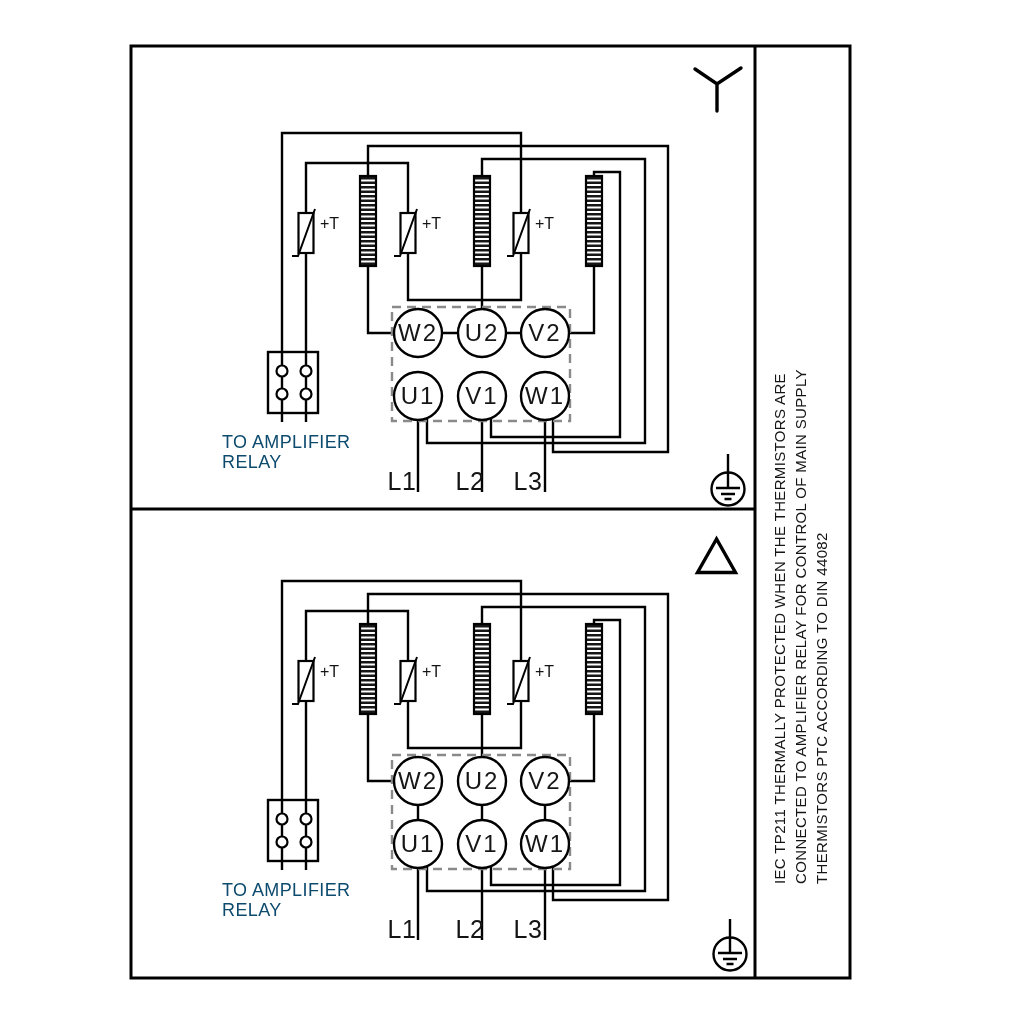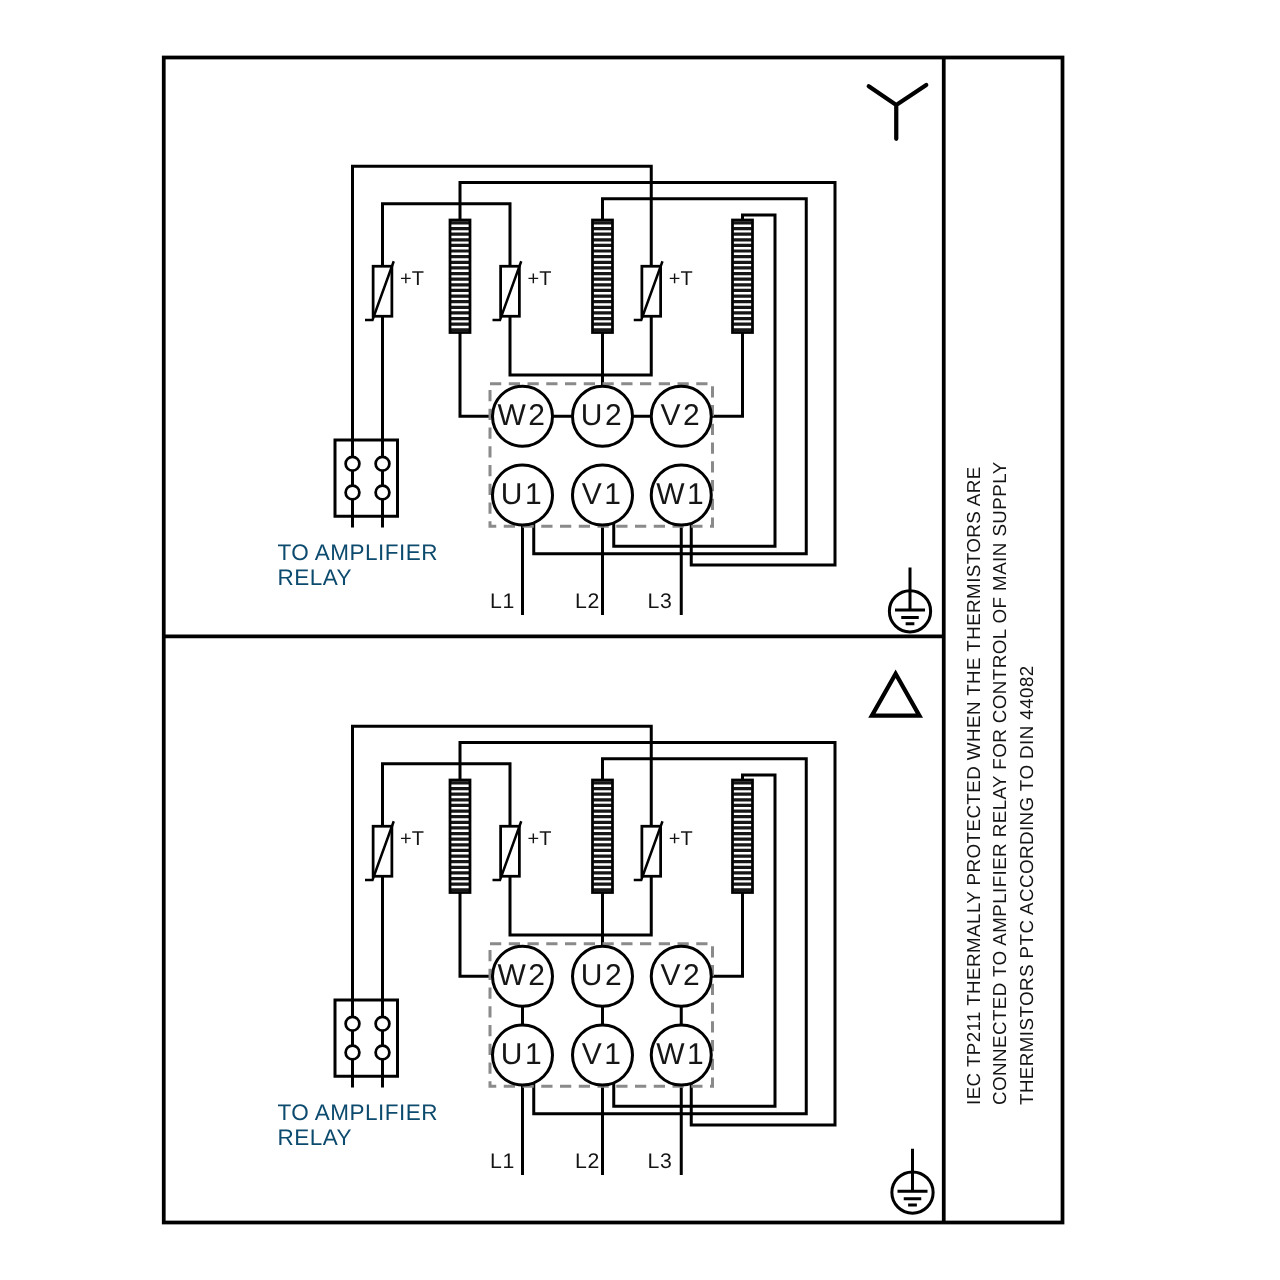--- a/index.html
+++ b/index.html
@@ -7,21 +7,21 @@
     position:relative; width:1024px; height:1024px; background:#ffffff;
     font-family:"Liberation Sans", sans-serif; color:#111; overflow:hidden;
   }
   #wires { position:absolute; left:0; top:0; }
   .tl {  
     position:absolute; transform:translate(-50%,-50%);
     font-size:24px; letter-spacing:2px; white-space:nowrap; color:#161616;
   }
   .ll {  
     position:absolute; transform:translate(-50%,-50%);
-    font-size:17px; letter-spacing:0.5px; white-space:nowrap; color:#141414;
+    font-size:25px; letter-spacing:0.5px; white-space:nowrap; color:#141414;
   }
   .tt {  
     position:absolute; transform:translate(0,-50%);
     font-size:16px; white-space:nowrap; color:#141414;
   }
   .cap { 
     position:absolute; font-size:18px; letter-spacing:0.4px;
     white-space:nowrap; color:#0c4a6e;
   }
   .note {

